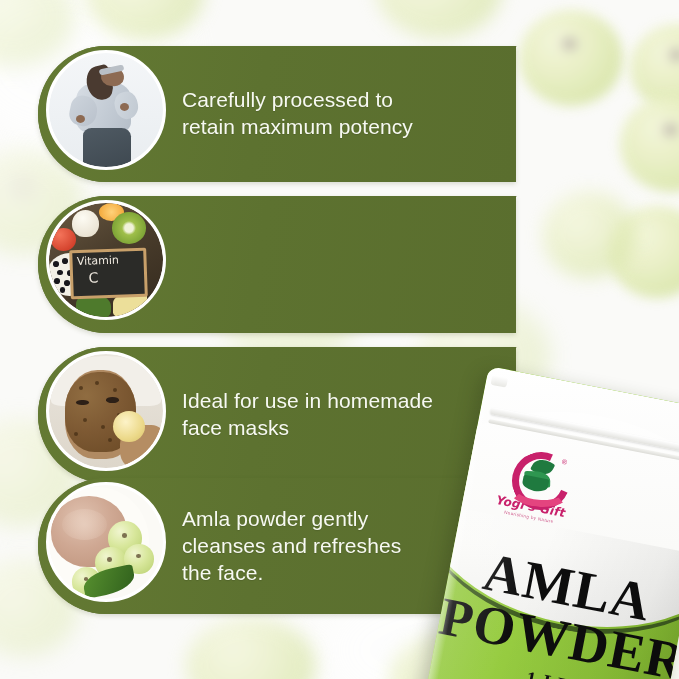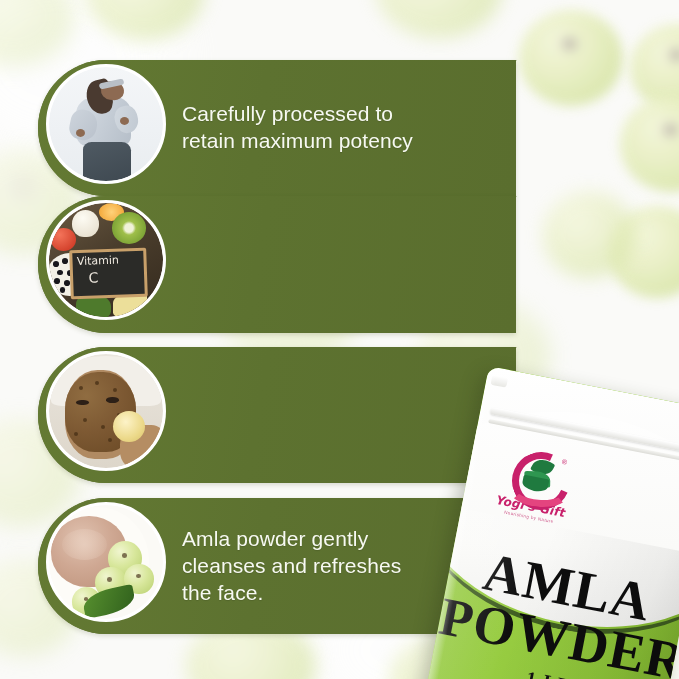--- a/index.html
+++ b/index.html
@@ -211,21 +211,21 @@
       </div>
     <div class="berry faint" style="left:-40px;top:420px;width:120px;height:106px;"></div>
     <div class="berry faint" style="left:-30px;top:560px;width:108px;height:96px;"></div>
     <div class="berry soft" style="left:186px;top:618px;width:130px;height:96px;"></div>
     <div class="berry soft" style="left:390px;top:632px;width:128px;height:94px;"></div>
     <div class="berry faint" style="left:556px;top:622px;width:112px;height:92px;"></div>
     <div class="berry faint" style="left:214px;top:236px;width:150px;height:128px;"></div>
     <div class="berry faint" style="left:420px;top:300px;width:130px;height:112px;"></div>
   </div>
 
-  <div class="card" style="top:46px;height:136px;width:478px;margin-top:14px;">
+  <div class="card" style="top:46px;height:136px;width:478px;">
     <div class="body"></div>
     <div class="thumb" style="left:8px;top:4px;width:114px;height:114px;">
       <div class="ph ph-run">
         <div class="run-torso"></div>
         <div class="run-arm1"></div>
         <div class="run-arm2"></div>
         <div class="run-hair"></div>
         <div class="run-head"></div>
         <div class="run-band"></div>
         <div class="run-hand" style="left:24%;top:54%;"></div>
@@ -281,23 +281,25 @@
         <div class="f-speck" style="left:56%;top:30%;"></div>
         <div class="f-speck" style="left:30%;top:56%;"></div>
         <div class="f-speck" style="left:46%;top:62%;"></div>
         <div class="f-speck" style="left:60%;top:52%;"></div>
         <div class="f-speck" style="left:22%;top:68%;"></div>
         <div class="f-speck" style="left:52%;top:74%;"></div>
         <div class="f-hand"></div>
         <div class="f-sponge"></div>
       </div>
     </div>
-  </div>
-
-  <div class="card" style="top:498px;height:136px;width:478px;">
+    <div class="ctext" style="left:144px;top:40px;width:330px;">Ideal for use in homemade
+face masks</div>
+  </div>
+
+  <div class="card" style="top:478px;height:136px;width:478px;">
     <div class="body"></div>
     <div class="thumb" style="left:8px;top:4px;width:114px;height:114px;">
       <div class="ph ph-pow">
         <div class="plate"></div>
         <div class="powder"></div>
         <div class="amla" style="left:52%;top:32%;width:30%;height:30%;">
             <i></i>
           </div>
         <div class="amla" style="left:40%;top:54%;width:28%;height:28%;">
             <i></i>

